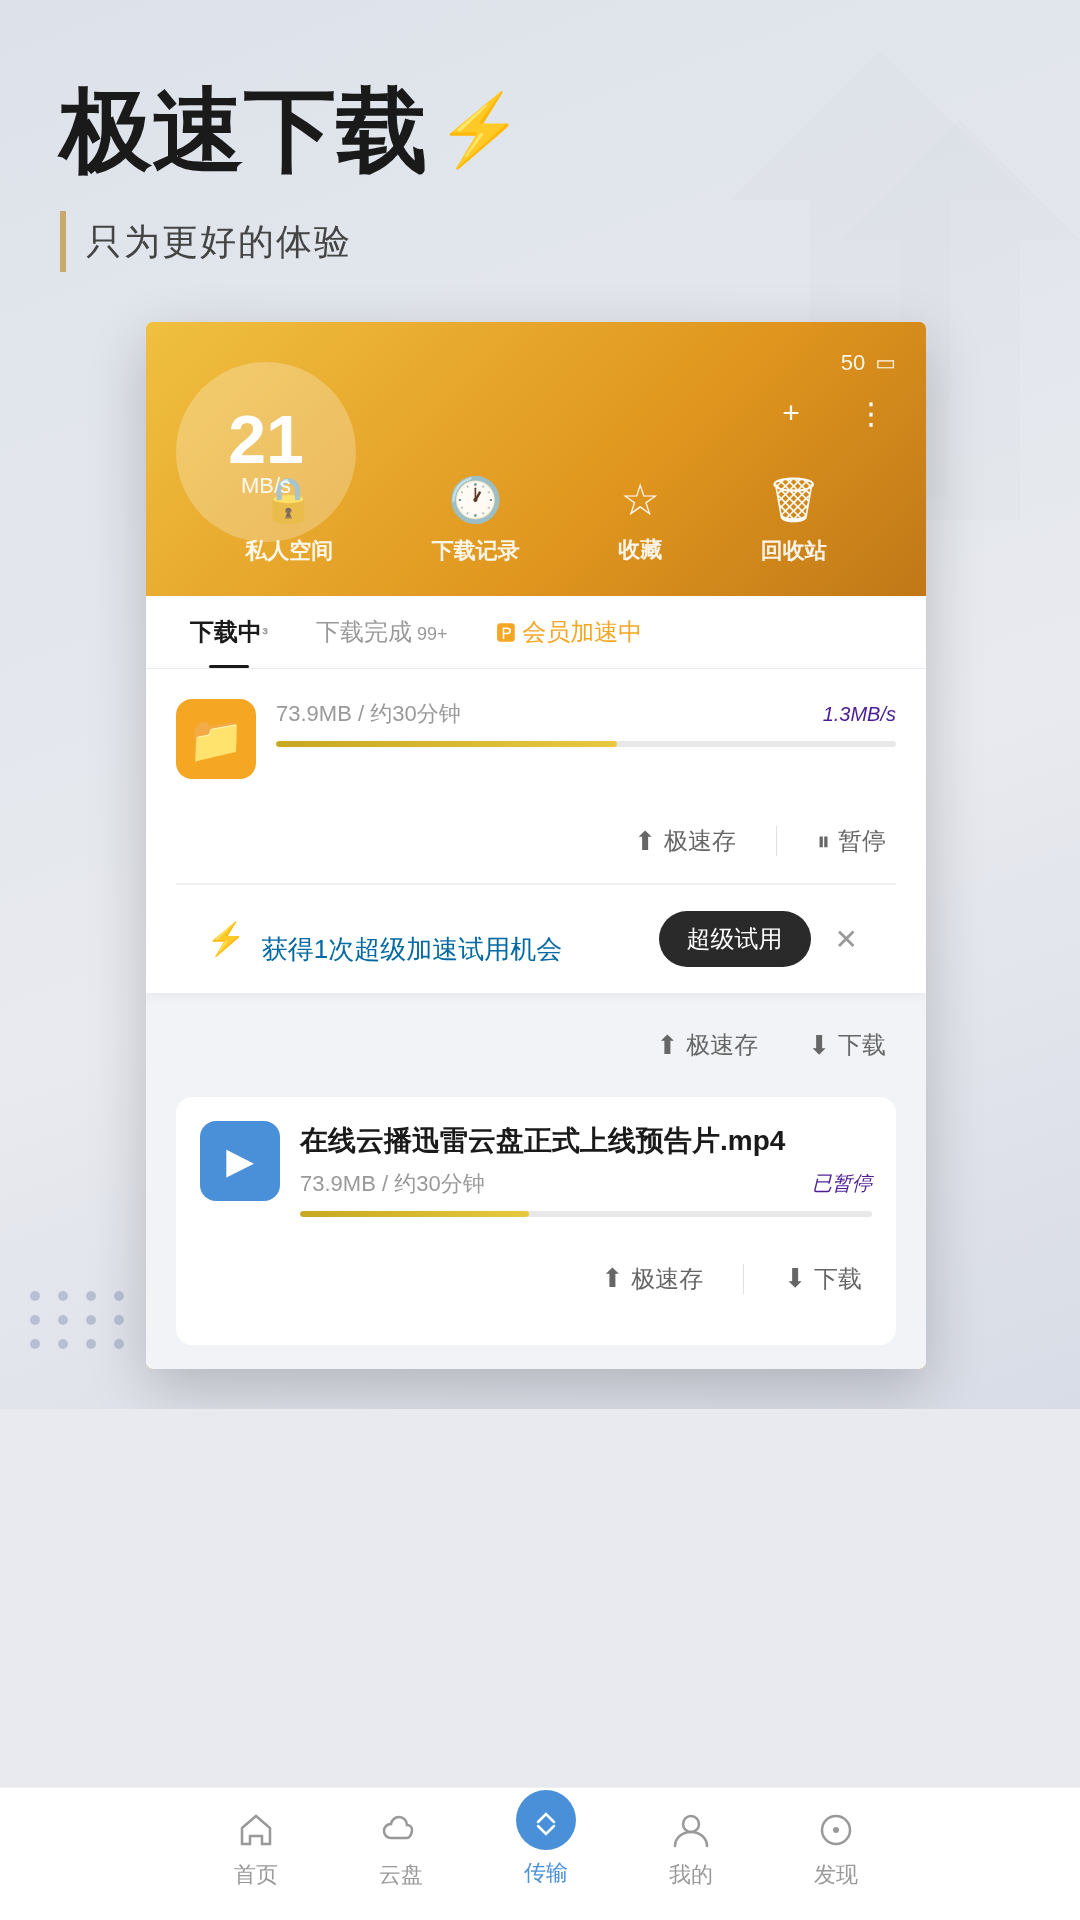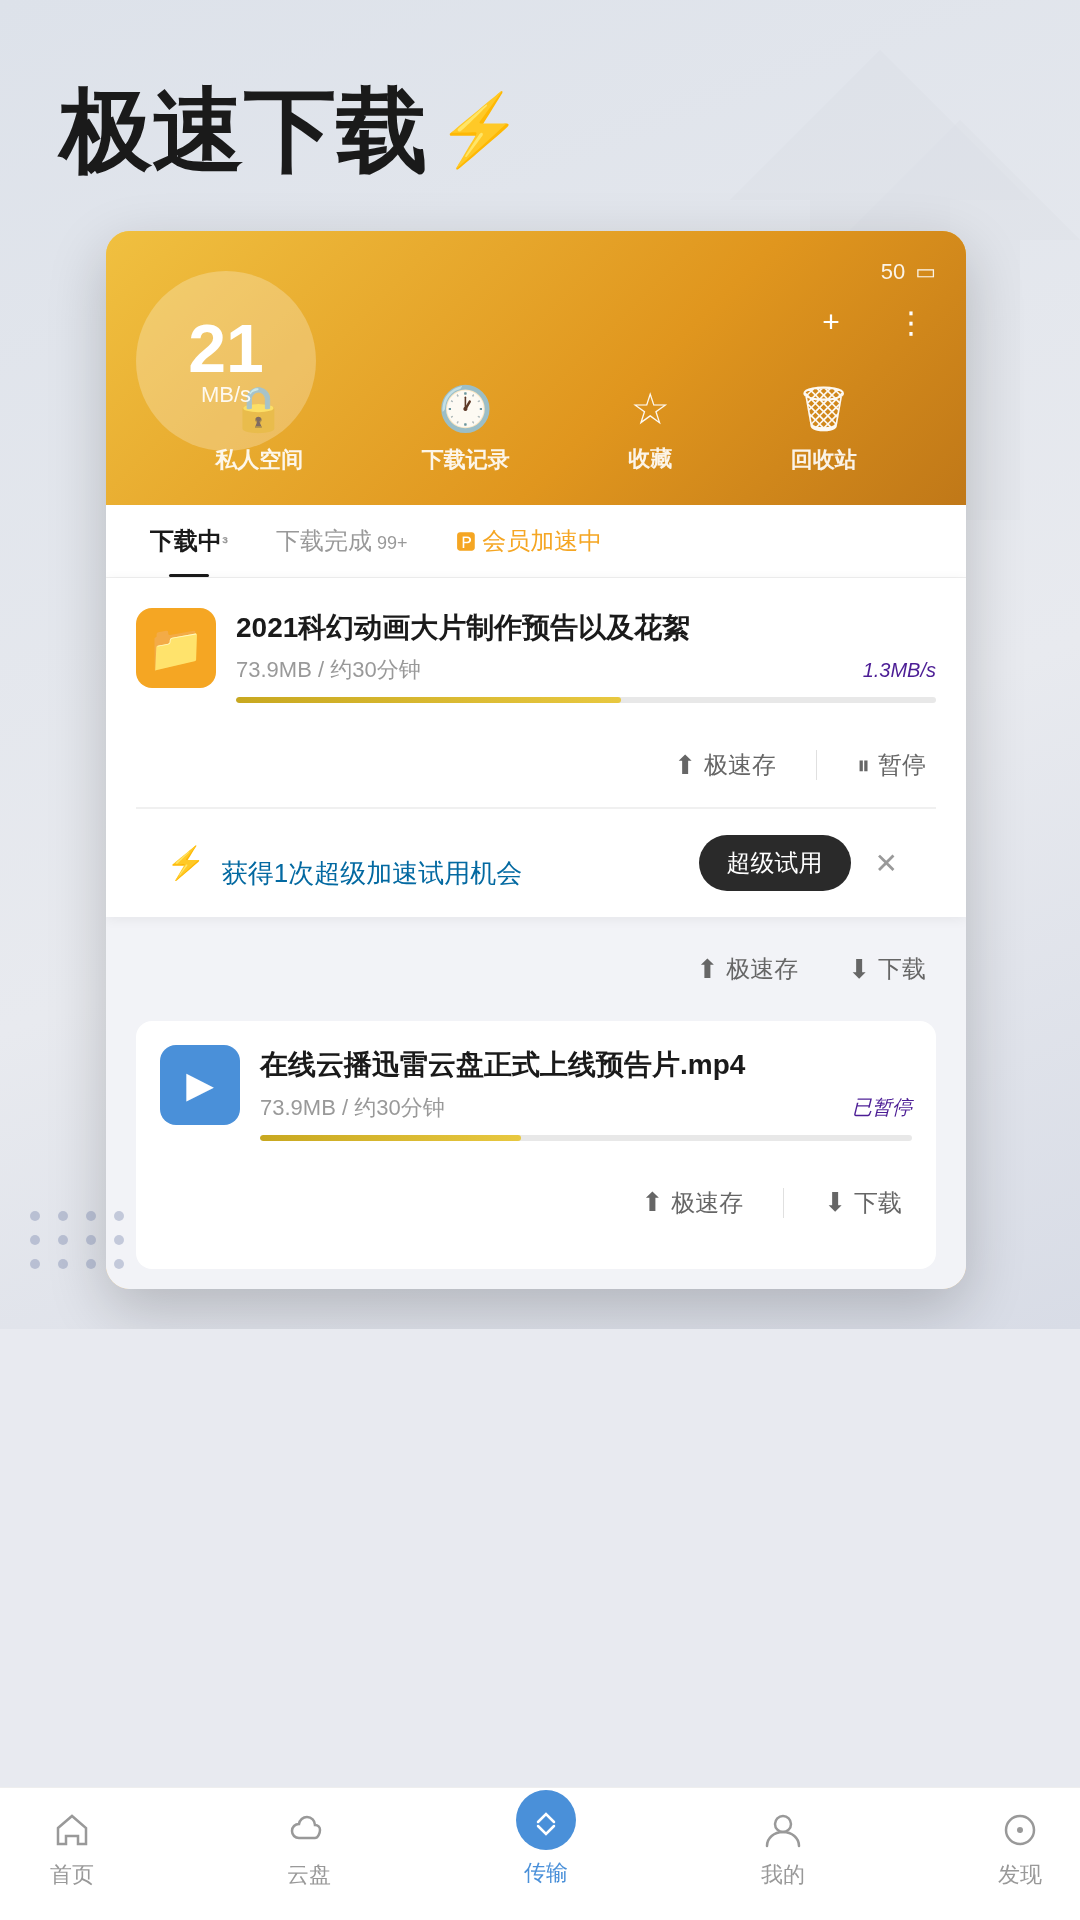--- a/index.html
+++ b/index.html
@@ -47,23 +47,23 @@
     .hero-subtitle p {
       font-size: 36px;
       color: #444;
       line-height: 1.7;
       letter-spacing: 2px;
     }
 
     
     .phone-mockup {
       background: linear-gradient(145deg, #f5c842 0%, #e8a820 40%, #c8851a 100%);
-      border-radius: 24px;
+      border-radius: 7px;
       margin: 0 auto;
-      width: 860px;
+      width: 780px;
       overflow: hidden;
       box-shadow: 0 20px 60px rgba(0,0,0,0.2);
       position: relative;
     }
 
     .phone-header {
       background: linear-gradient(135deg, #f0c040 0%, #e0961e 60%, #c07818 100%);
       padding: 20px 30px 0 30px;
       position: relative;
     }
@@ -374,28 +374,29 @@
       background: white;
       border-radius: 16px;
       padding: 24px;
       margin-top: 10px;
     }
 
     
     .bottom-nav {
       background: white;
       display: flex;
-      justify-content: space-between;
+      justify-content: center;
       align-items: center;
       padding: 20px 0 30px 12px;
       border-top: 1px solid #eeeeee;
       position: fixed;
       bottom: 0;
       width: 1080px;
       z-index: 100;
+      gap: 25px;
     }
 
     .nav-item {
       display: flex;
       flex-direction: column;
       align-items: center;
       gap: 8px;
       cursor: pointer;
       min-width: 120px;
     }
@@ -436,20 +437,21 @@
     <path d="M300 50 L450 200 L370 200 L370 500 L230 500 L230 200 L150 200 Z" fill="#c8cdd8" opacity="0.5"></path>
     <path d="M380 120 L500 240 L440 240 L440 520 L320 520 L320 240 L260 240 Z" fill="#b8bdc8" opacity="0.4"></path>
   </svg>
 
   <h1 class="hero-title">
     <span>极速下载</span>
     <span class="lightning-icon">⚡</span>
   </h1>
 
   <div class="hero-subtitle">
+    <p>只为更好的体验</p>
   </div>
 
   <div class="phone-mockup">
     <div class="phone-header">
 
       <div class="phone-status-bar">
         <span>50</span>
         <span>▭</span>
       </div>
 
@@ -497,21 +499,20 @@
     </div>
 
     <div class="main-content">
 
       <div class="download-card">
         <div class="download-item">
           <div class="file-icon-folder">
             <span>📁</span>
           </div>
           <div class="download-info">
-            <div class="download-title">2021科幻动画大片制作预告以及花絮</div>
             <div class="download-meta">
               <span>73.9MB / 约30分钟</span>
               <span class="download-speed">1.3MB/s</span>
             </div>
             <div class="progress-bar-bg">
               <div class="progress-bar-fill" style="width: 55%"></div>
             </div>
           </div>
         </div>
 

